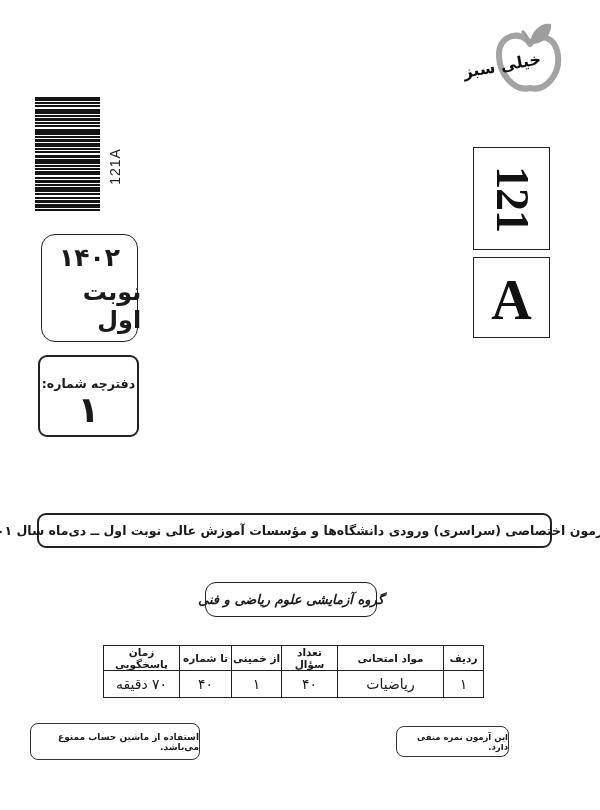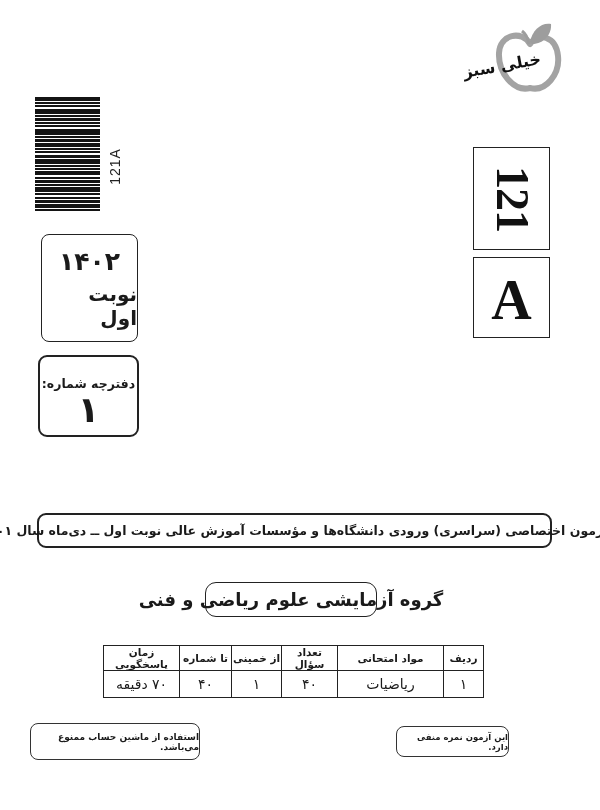--- a/index.html
+++ b/index.html
@@ -42,34 +42,34 @@
   .series-val{
     font-family:"Liberation Serif","DejaVu Serif",serif;font-weight:bold;
     font-size:56px;color:#111;line-height:1;margin-top:4px;
   }
   
   .quote{left:393px;top:358px;width:161px;height:40px;border:1px solid #333;
     border-radius:9px;padding:5px 10px 0;box-sizing:border-box;text-align:right;}
   .quote .l1{font-size:7.5px;color:#333;}
   .quote .l2{font-size:7px;color:#444;margin-top:4px;}
   
-  .year-box{left:41px;top:234px;width:97px;height:108px;border-radius:8px;
+  .year-box{left:41px;top:234px;width:97px;height:108px;border-radius:14px;
     flex-direction:column;}
   .year-val{font-weight:bold;font-size:25px;letter-spacing:1px;}
-  .round-val{font-weight:bold;font-size:20px;margin-top:6px;margin-left:45px;}
+  .round-val{font-weight:bold;font-size:24px;margin-top:6px;margin-left:45px;}
   .booklet-box{left:38px;top:355px;width:101px;height:82px;border-width:2px;
     border-radius:9px;flex-direction:column;}
   .booklet-label{font-weight:bold;font-size:12.5px;margin-top:12px;text-align:center;}
   .booklet-num{font-weight:bold;font-size:36px;line-height:1.05;}
   
   .title-bar{left:37px;top:513px;width:515px;height:35px;border-width:2px;
     border-radius:9px;}
   .title-text{font-weight:bold;font-size:12.5px;white-space:nowrap;}
   .group-bar{left:205px;top:582px;width:172px;height:35px;border-radius:11px;}
-  .group-text{font-weight:bold;font-size:18px;white-space:nowrap;}
+  .group-text{font-weight:bold;font-size:13px;white-space:nowrap;font-style:italic;}
   
   table.exam{
     position:absolute;left:103px;top:645px;width:380px;height:47px;
     border-collapse:collapse;table-layout:fixed;direction:rtl;
   }
   table.exam th,table.exam td{
     border:1.5px solid #222;text-align:center;vertical-align:middle;padding:0;
   }
   table.exam th{font-size:10.5px;font-weight:bold;height:20px;}
   table.exam td{font-size:14px;height:26px;}

